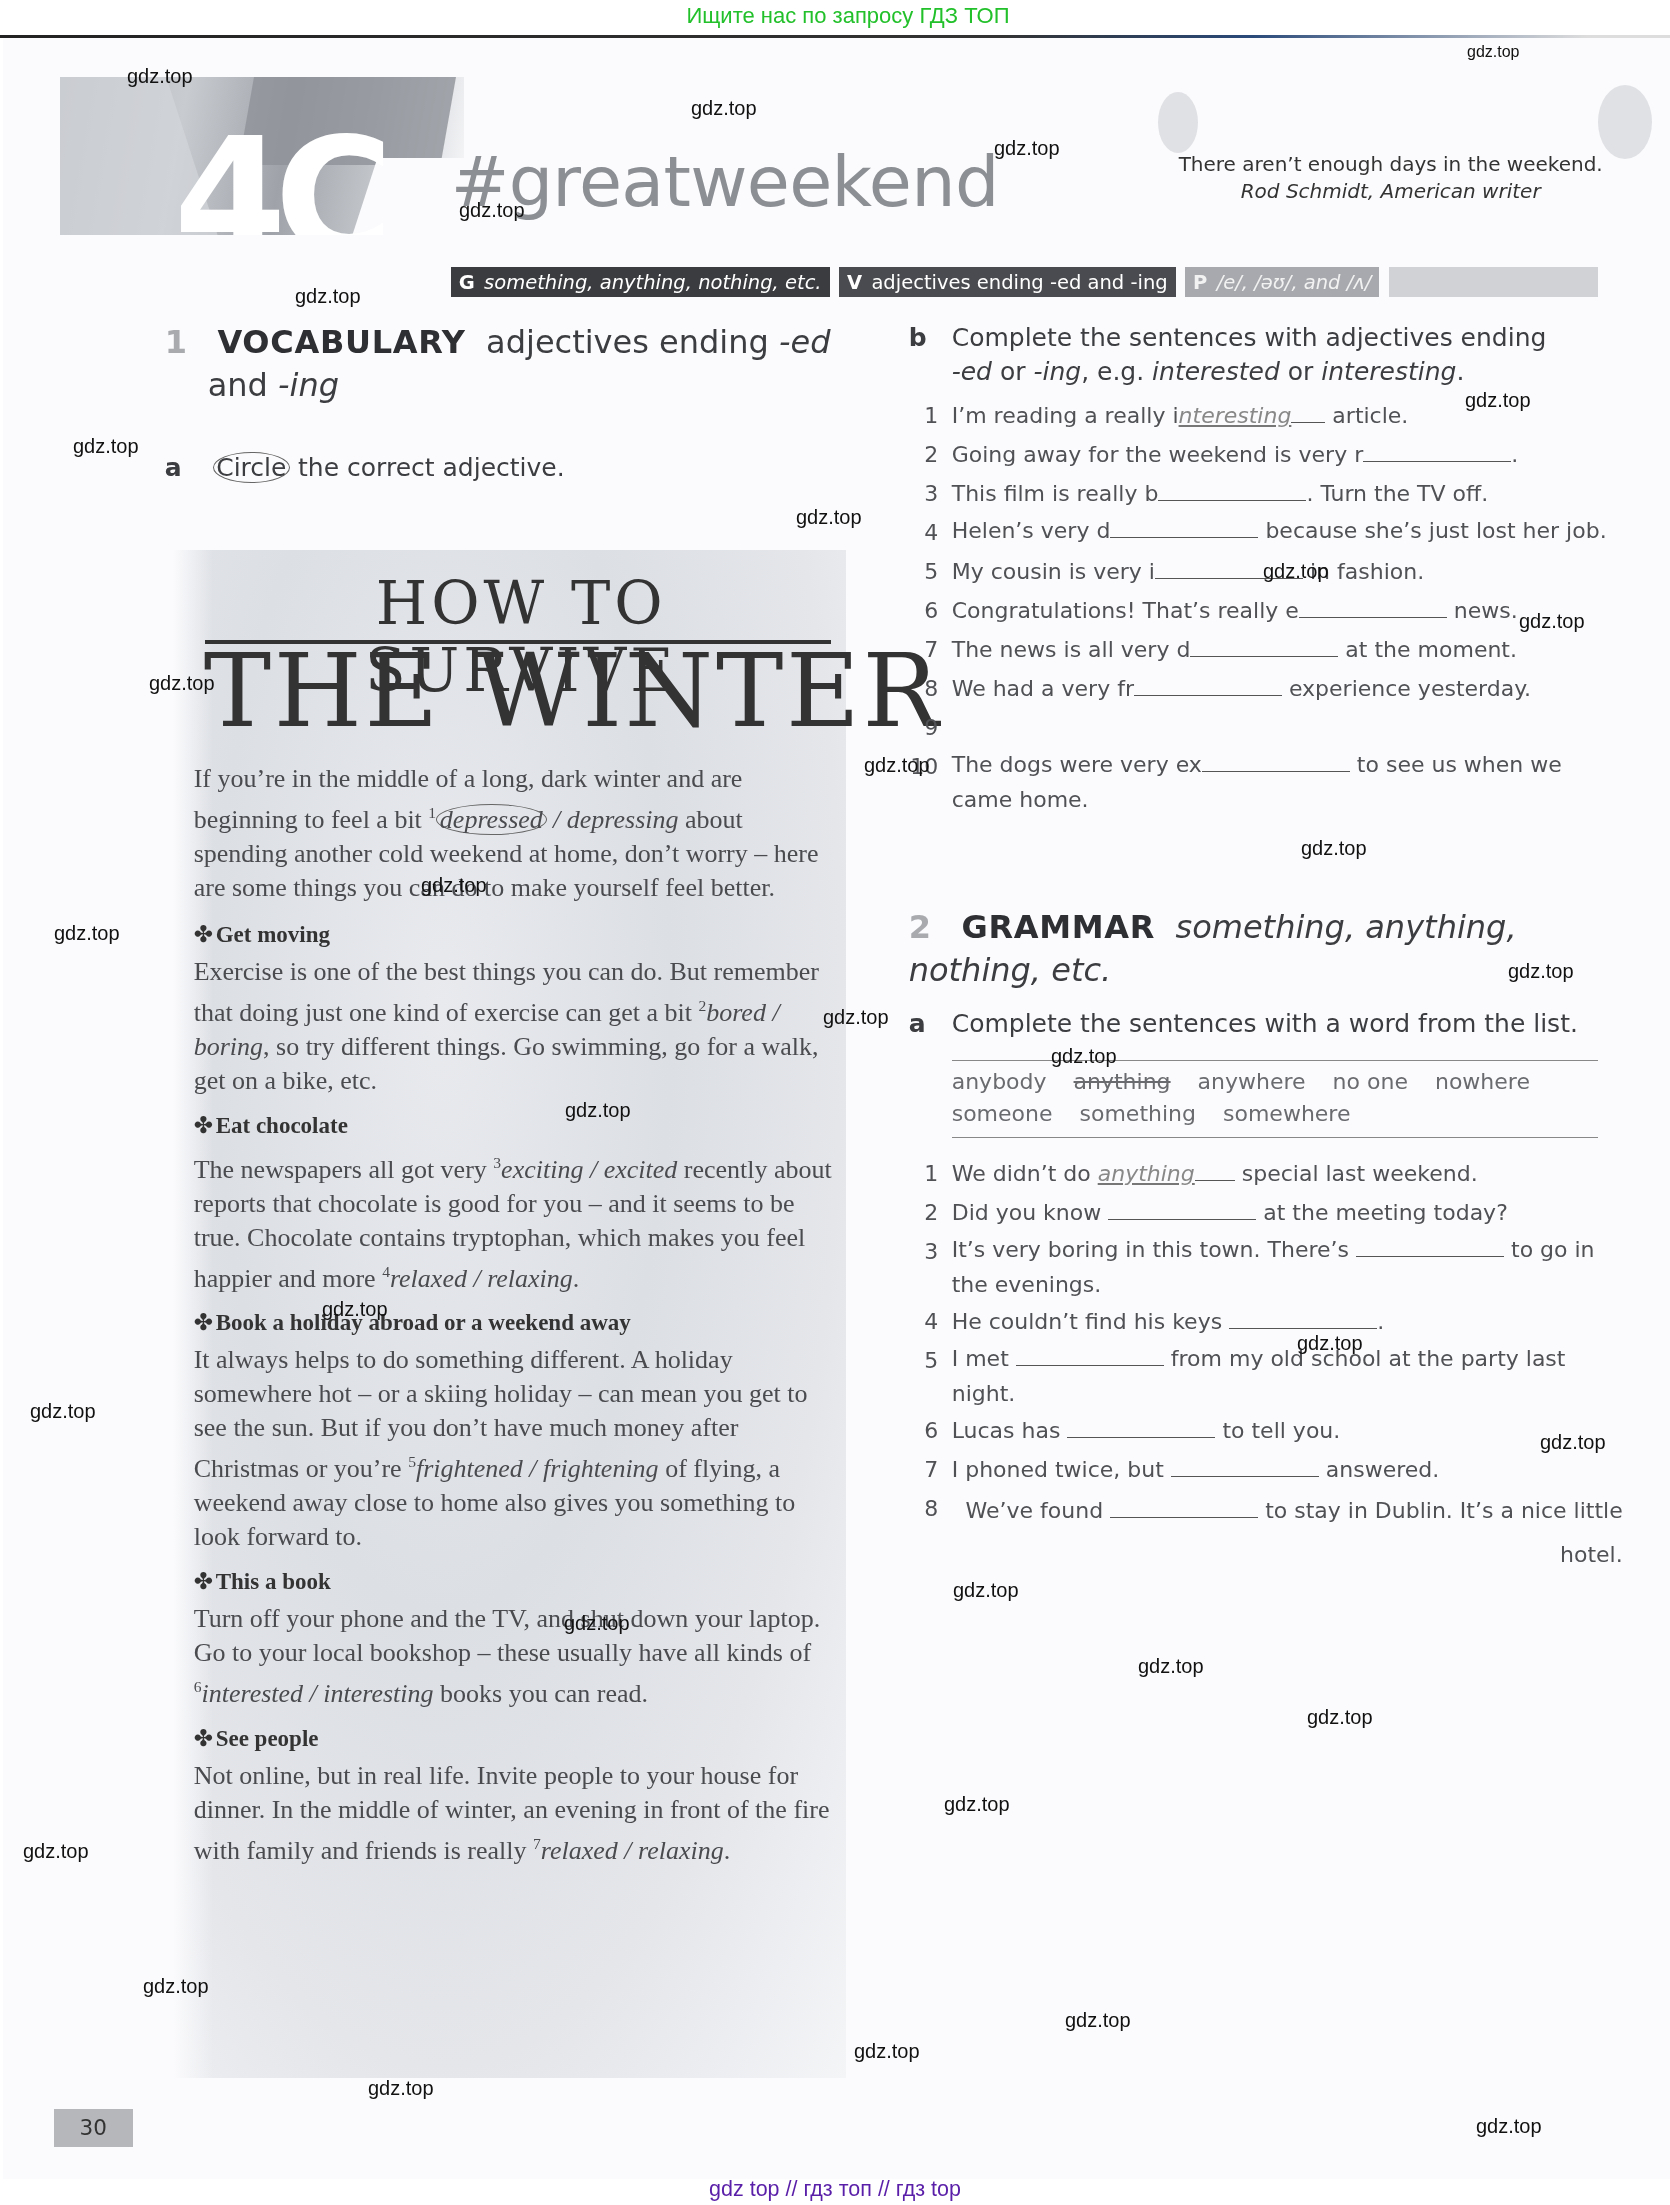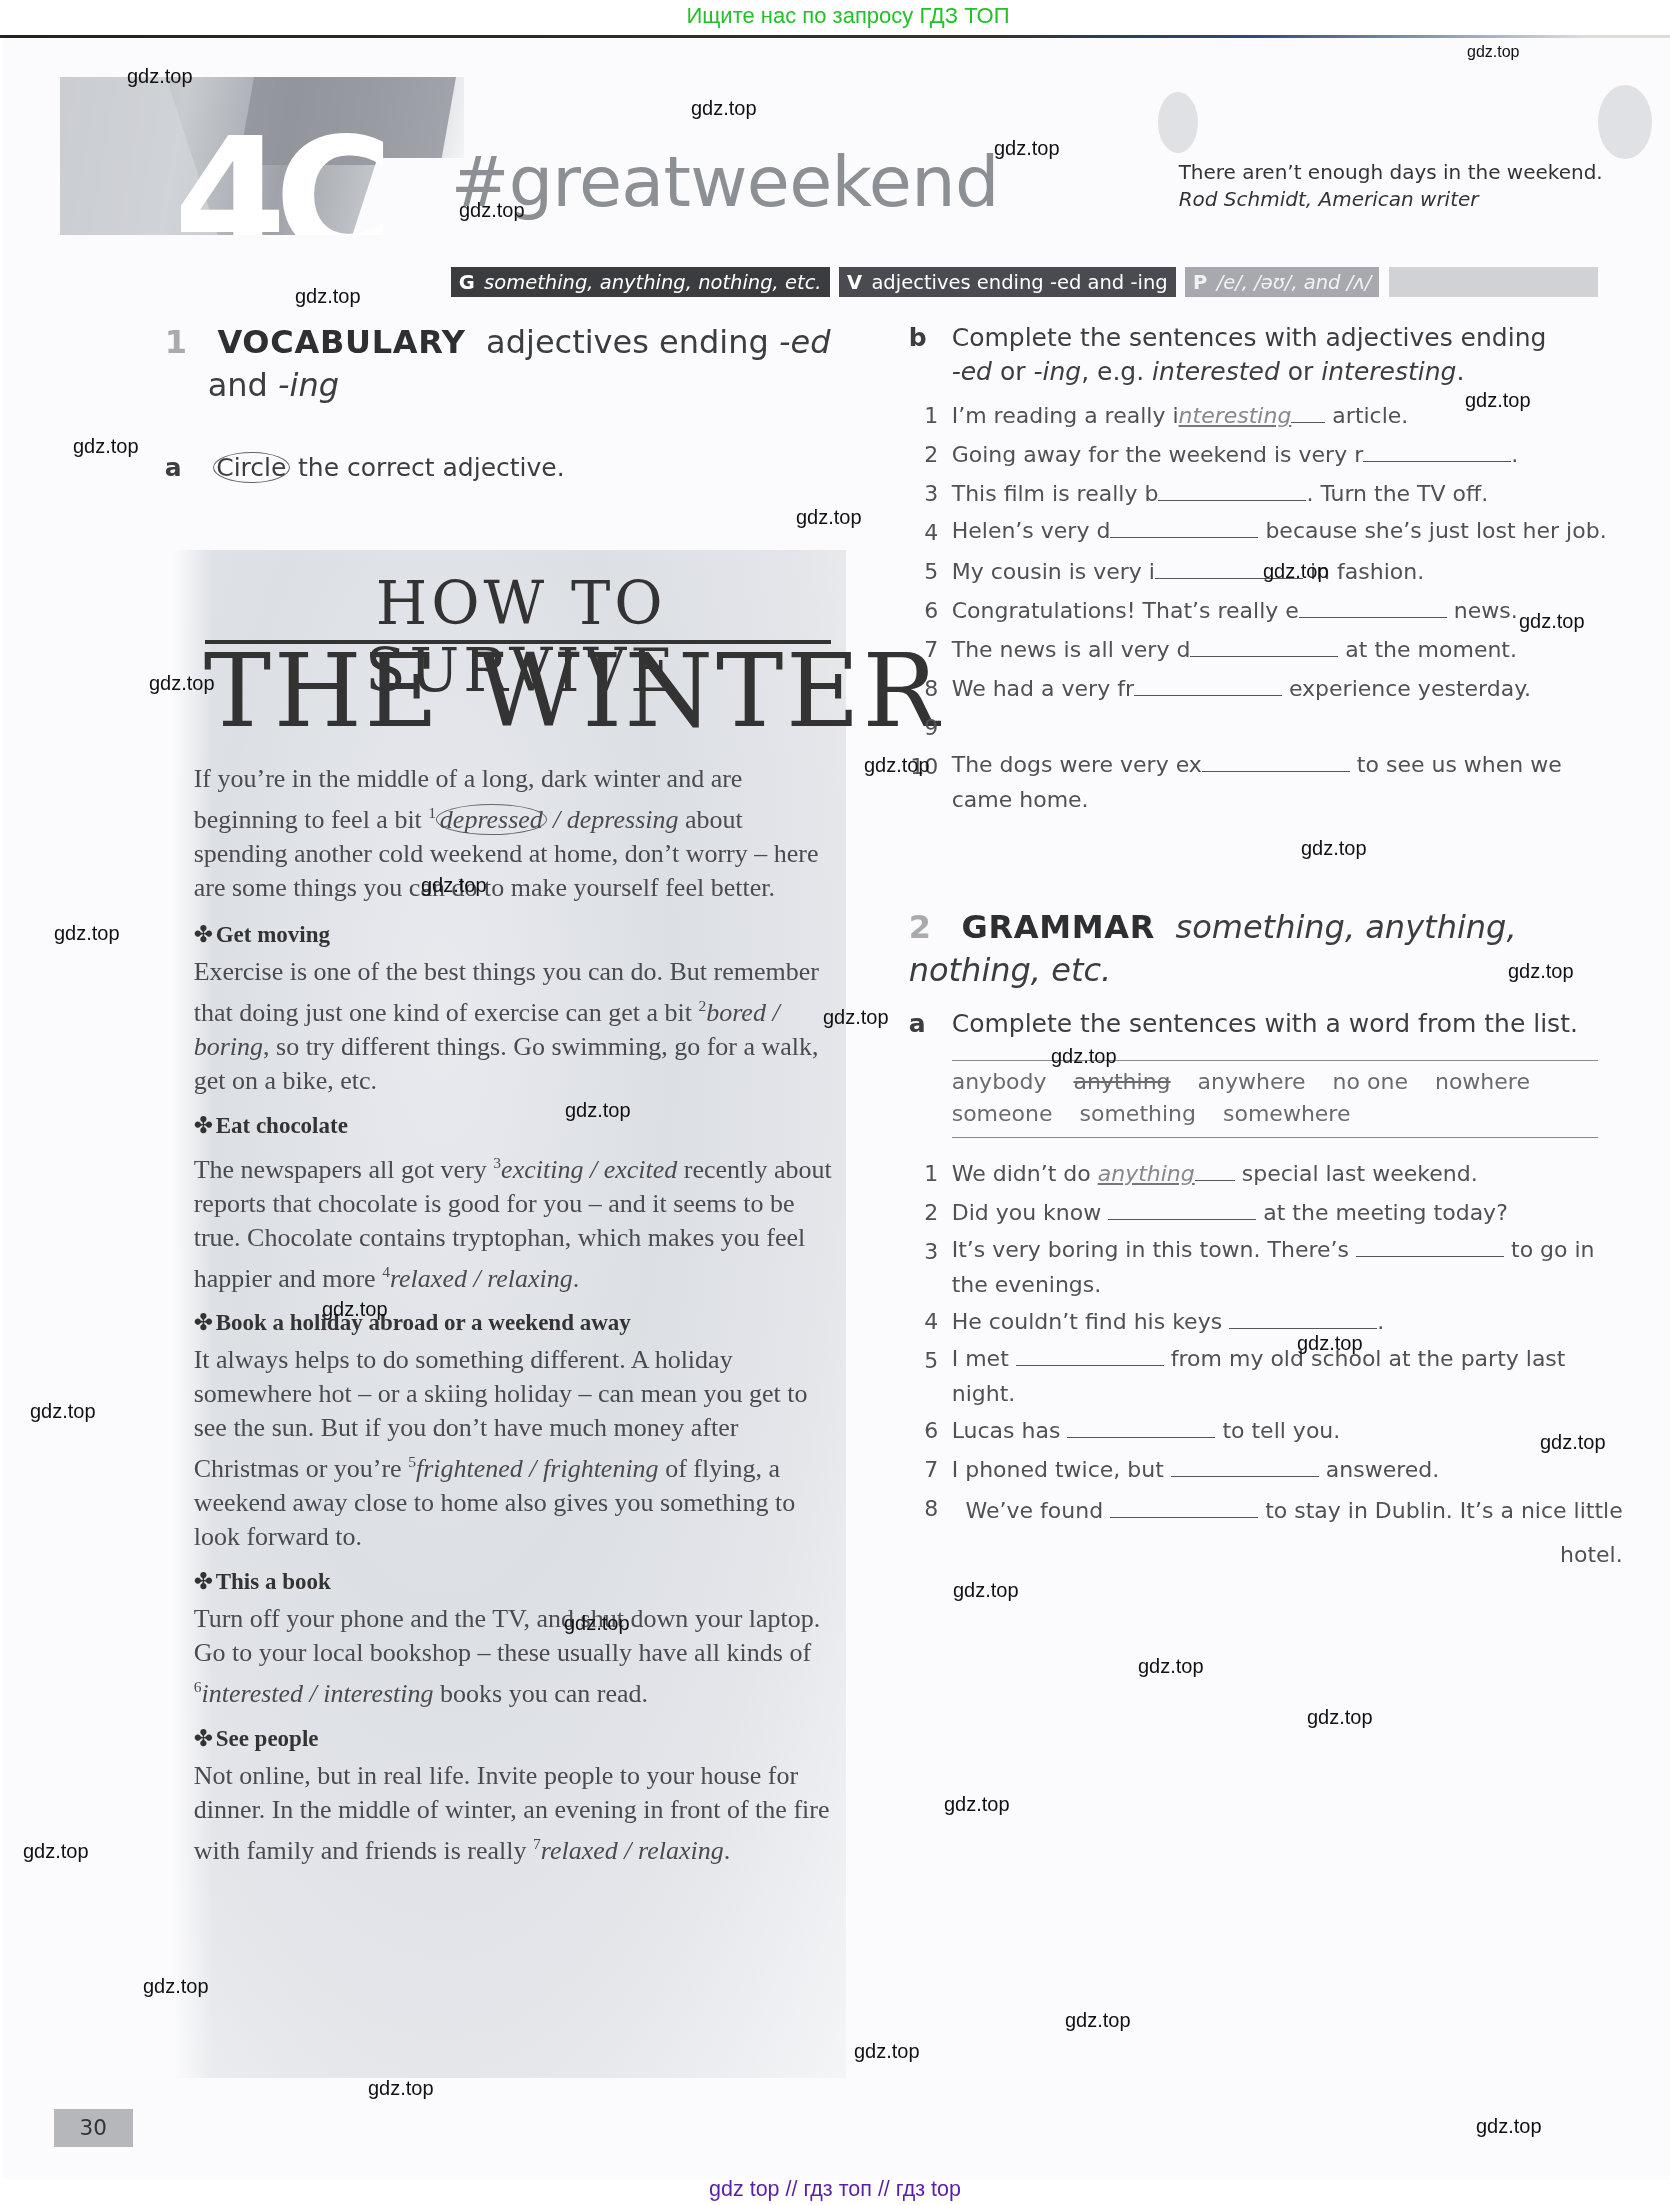--- a/index.html
+++ b/index.html
@@ -23,21 +23,21 @@
   .hero-art .ray1 { position: absolute; left: -27px; top: -13.5px; width: 175px; height: 283px; background: #d3d6da; transform: skewX(18deg); opacity: .7; }
   .hero-art .ray2 { position: absolute; left: 188px; top: -20px; width: 202px; height: 108px; background: #8e9298; transform: skewX(-10deg); opacity: .8; }
   .hero-art .ray3 { position: absolute; left: 289px; top: 81px; width: 135px; height: 175px; background: #fbfbfd; transform: skewX(-18deg); }
   .lesson-code { position: absolute; left: 114px; top: 27px; font-family: "DejaVu Sans", sans-serif; font-weight: bold;
     font-size: 162px; letter-spacing: -12px; color: #ffffff; line-height: 188px; }
 
   .page-title { left: 448px; top: 104px; font-family: "DejaVu Sans", sans-serif; font-size: 70px; color: #8c8f94;
     letter-spacing: -0.7px; line-height: 81px; }
 
   .quote-bubble { border-radius: 50%; background: #d4d6da; opacity: .7; }
-  .quote-text { right: 67px; top: 121px; text-align: left; font-size: 20px; color: #333; line-height: 27px; }
+  .quote-text { right: 67px; top: 113px; text-align: center; font-size: 20px; color: #333; line-height: 27px; }
   .quote-text .author { font-style: italic; }
 
   
   .focus-bar { left: 448px; top: 229px; height: 30px; display: flex; gap: 9.4px; }
   .focus-chip { height: 30px; display: flex; align-items: center; padding: 0 8px; color: #fff; font-size: 19.5px; white-space: nowrap; }
   .focus-chip .letter { font-weight: bold; margin-right: 9.4px; font-style: normal; }
   .focus-chip .txt { font-style: italic; }
   .chip-g { background: #3b3c40; }
   .chip-v { background: #4a4b50; }
   .chip-v .txt { font-style: normal; }

